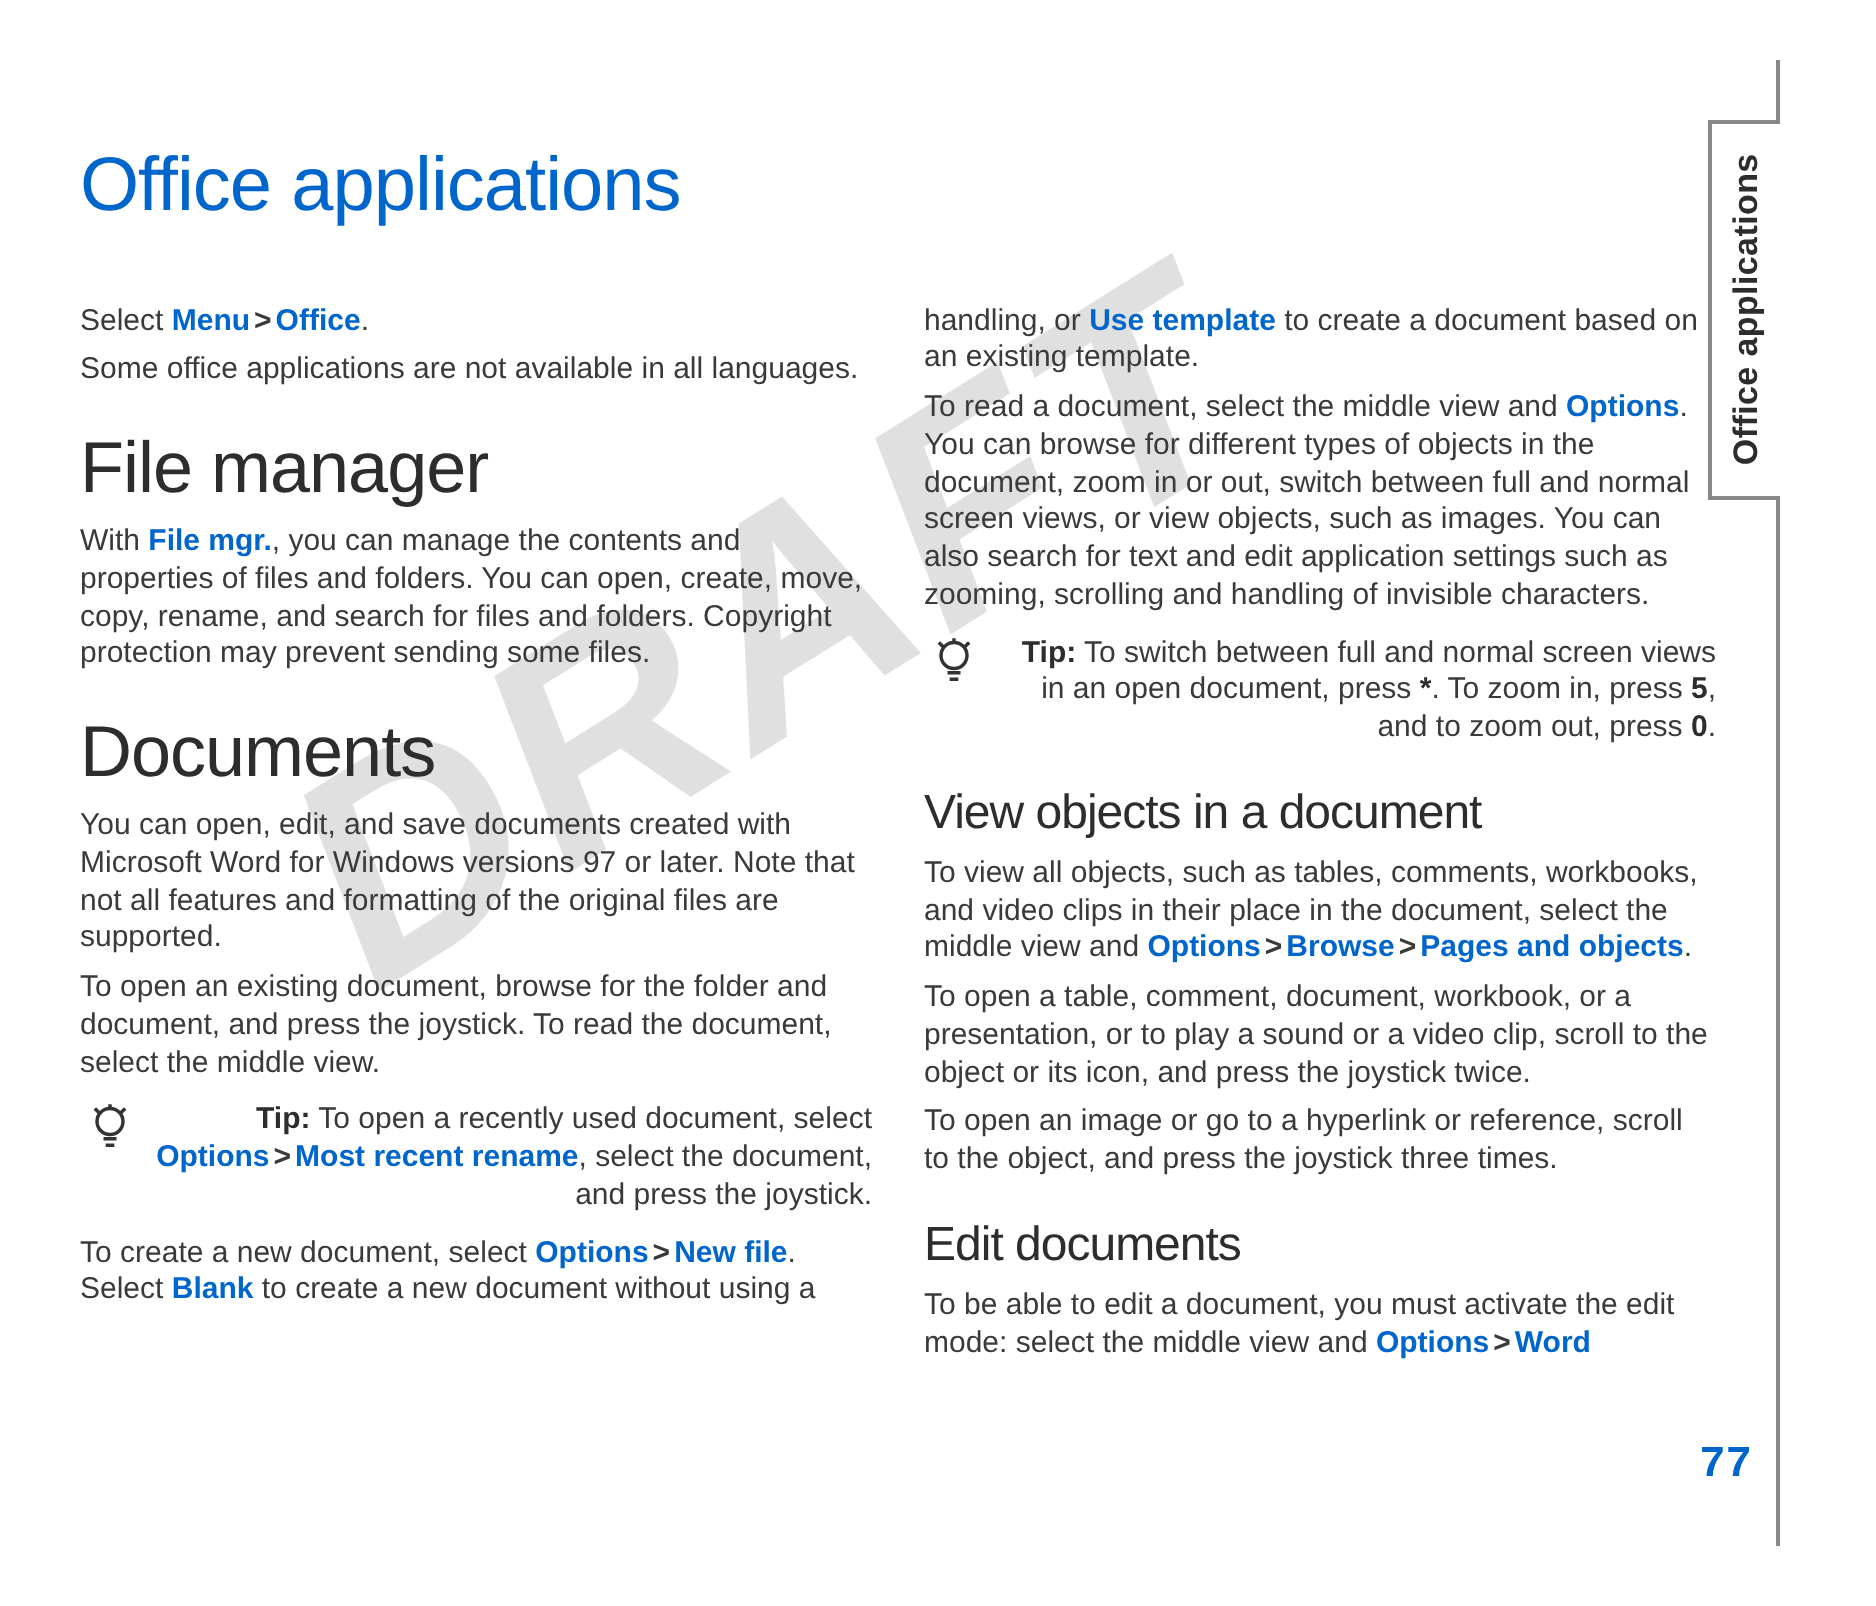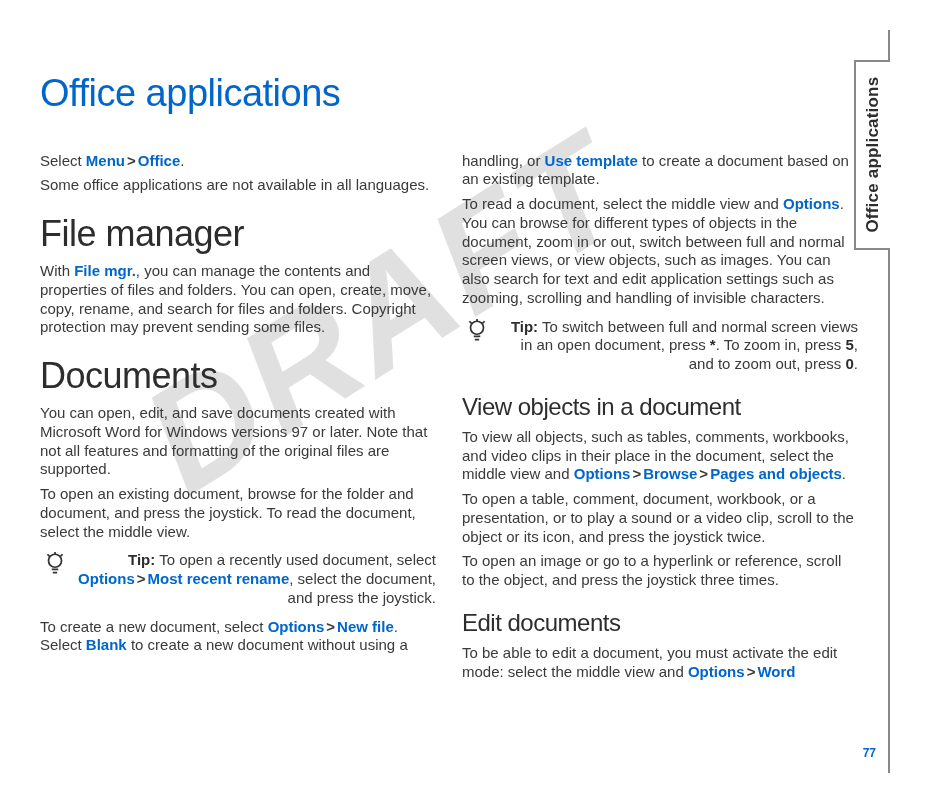--- a/index.html
+++ b/index.html
@@ -101,24 +101,25 @@
     color: rgba(0,0,0,0.12);
     transform: rotate(-32deg);
     letter-spacing: 4px;
     pointer-events: none;
     font-style: italic;
     z-index: 0;
   }
   .page-number {
     position: absolute;
     right: 12px;
-    bottom: 12px;
+    bottom: 27px;
     color: #0066cc;
-    font-size: 12px;
+    font-size: 22px;
     font-weight: 600;
+    font-family: Liberation Mono, monospace;
   }
   .content { position: relative; z-index: 1; }
 </style>
 </head>
 <body>
 
 <div class="page">
   <div class="watermark">DRAFT</div>
 
   <div class="tab">

